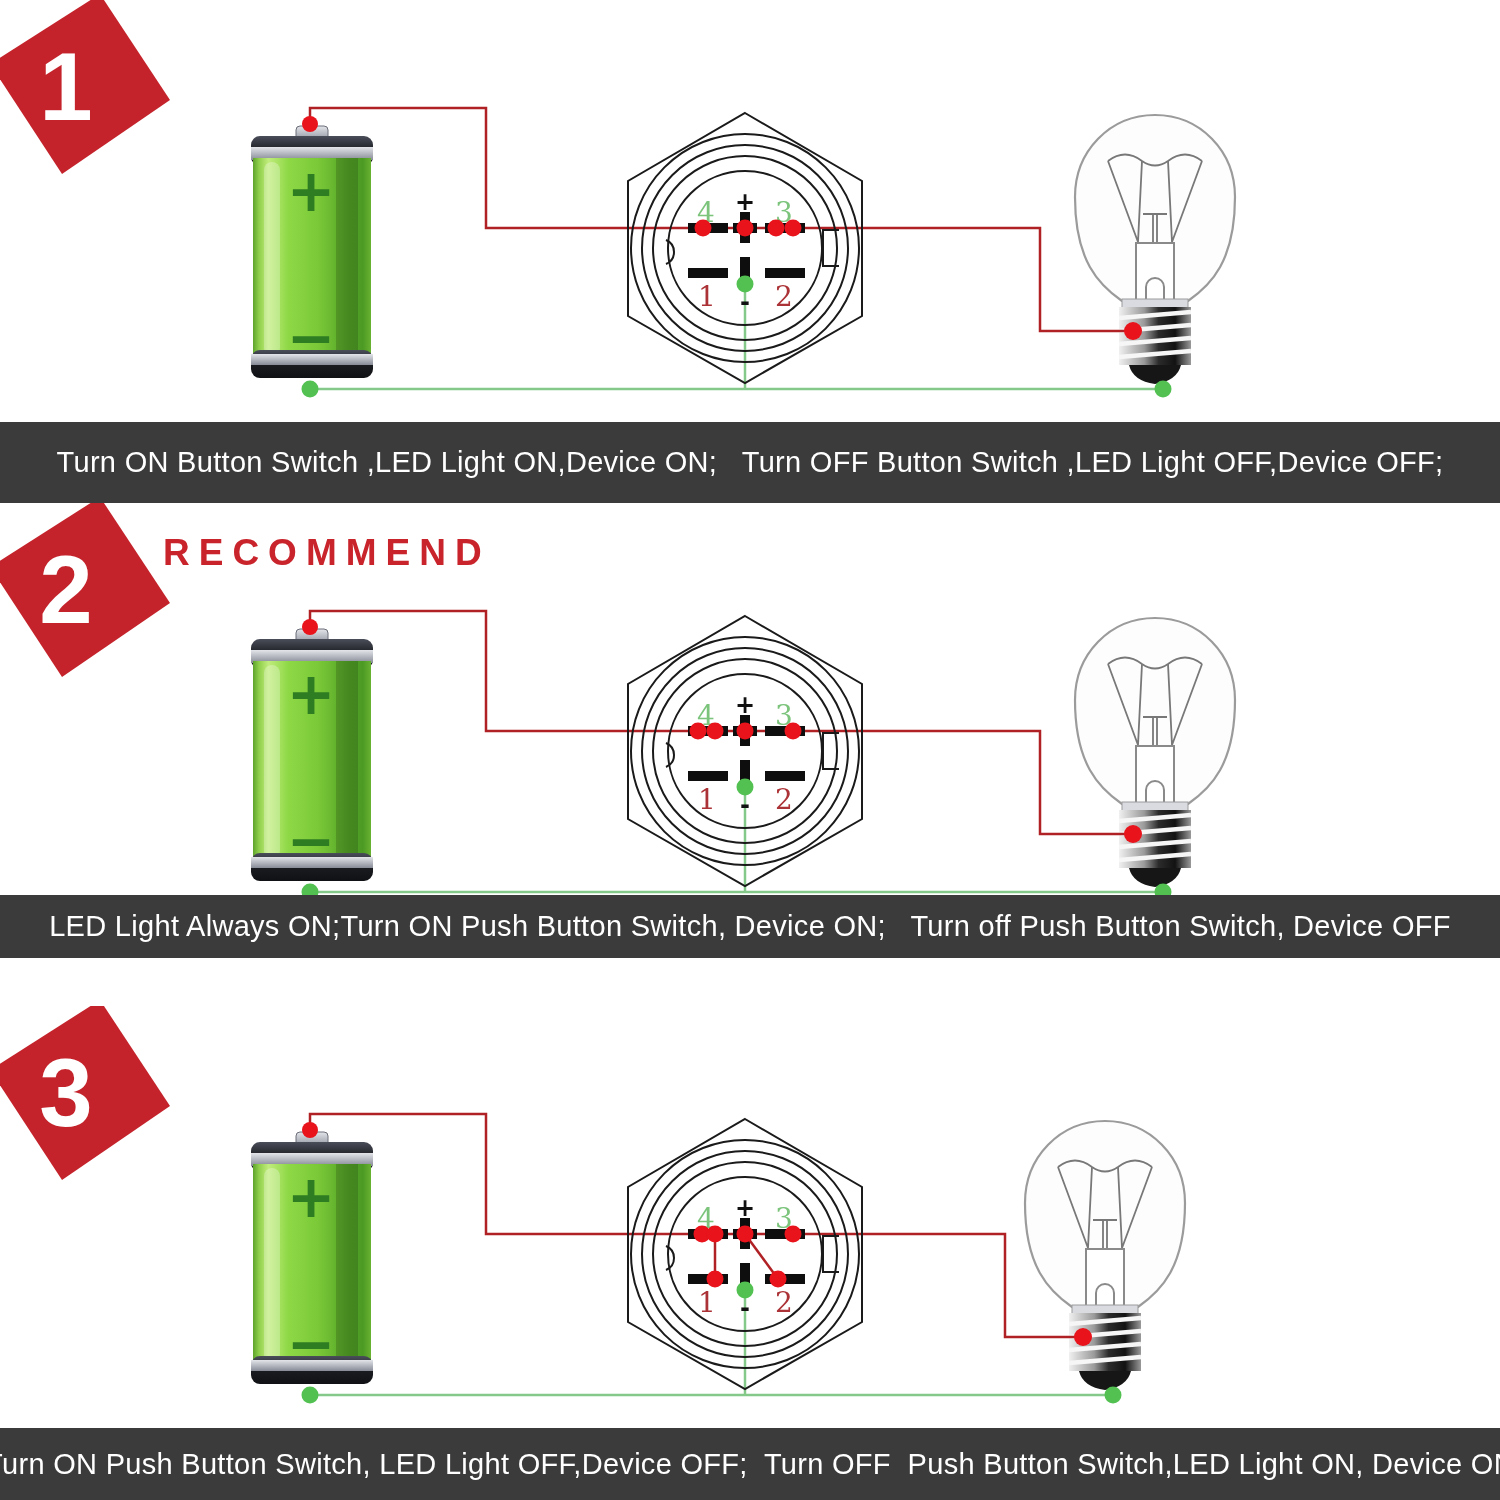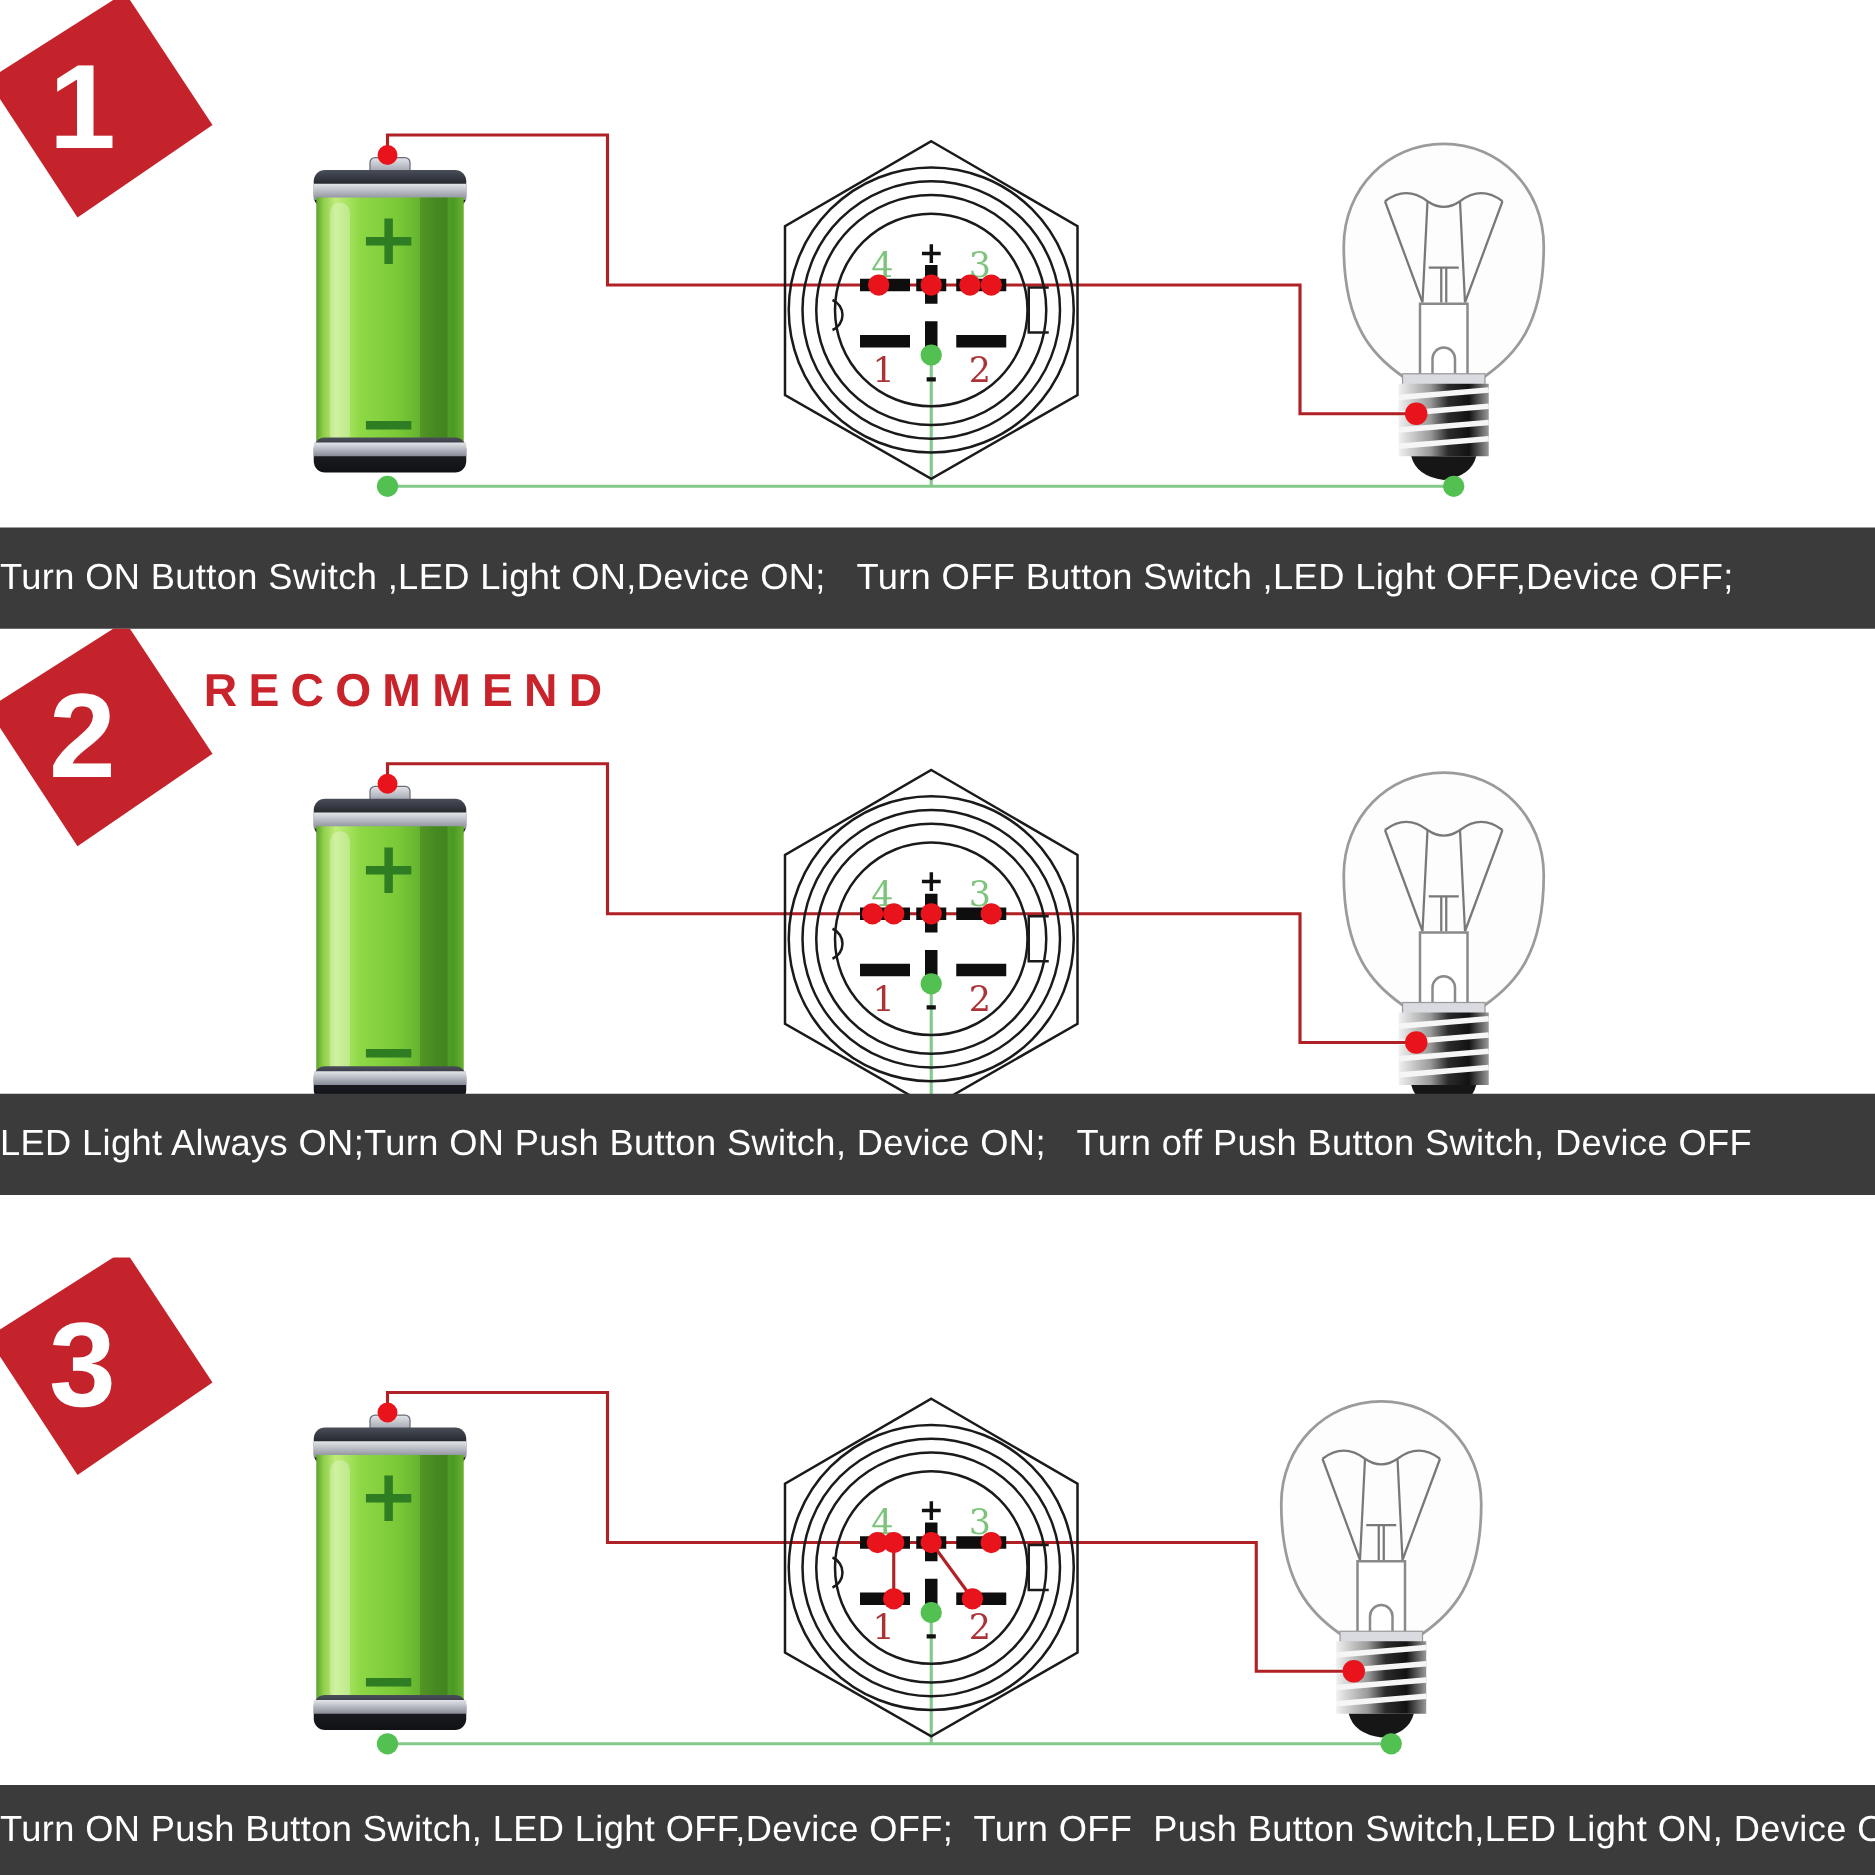--- a/index.html
+++ b/index.html
@@ -1,23 +1,23 @@
 <!DOCTYPE html>
 <html style="--c-badge-red: #c4232b; --c-recommend-red: #c9232b; --c-wire-red: #b02125; --c-dot-red: #e8131b; --c-wire-green: #85c98a; --c-dot-green: #52c152; --c-banner-bg: #3b3b3b; --c-banner-text: #ffffff; --c-battery-green: #7cc83c; --c-pin-label-green: #7cc47c; --c-pin-label-red: #ab3236;"><head>
 <meta charset="utf-8">
 <style>
   html,body{margin:0;padding:0;background:#fff;}
   .stage{position:relative;width:1500px;height:1500px;background:#ffffff;overflow:hidden;
          font-family:"Liberation Sans",sans-serif;}
   .sec{position:absolute;left:0;width:1500px;height:422px;}
   #sec1{top:0;} #sec2{top:503px;} #sec3{top:1006px;}
   .banner{position:absolute;left:0;width:1500px;background:var(--c-banner-bg,#3b3b3b);
-          color:var(--c-banner-text,#fff);display:flex;align-items:center;justify-content:flex-start;
+          color:var(--c-banner-text,#fff);display:flex;align-items:center;justify-content:center;
           font-size:29px;font-weight:400;letter-spacing:.3px;white-space:pre;}
-  #banner1{top:422px;height:81px;} #banner2{top:875px;height:81px;} #banner3{top:1428px;height:72px;}
+  #banner1{top:422px;height:81px;} #banner2{top:895px;height:63px;} #banner3{top:1428px;height:72px;}
   
   .outline{fill:none;stroke:#1a1a1a;stroke-width:2;}
   .bar{fill:#0e0e0e;}
   .pin-num{font-family:"DejaVu Serif",serif;font-size:28px;text-anchor:middle;}
   .pin-green{fill:var(--c-pin-label-green,#7cc47c);}
   .pin-red{fill:var(--c-pin-label-red,#ab3236);}
   .sw-sign{font-family:"DejaVu Sans",sans-serif;font-size:24px;font-weight:bold;fill:#111;text-anchor:middle;}
   .bat-sign{font-family:"DejaVu Sans",sans-serif;font-size:58px;font-weight:bold;fill:#2f7d22;text-anchor:middle;}
   .wire-red{fill:none;stroke:var(--c-wire-red,#b02125);stroke-width:2.5;}
   .wire-green{fill:none;stroke:var(--c-wire-green,#85c98a);stroke-width:2.5;}

